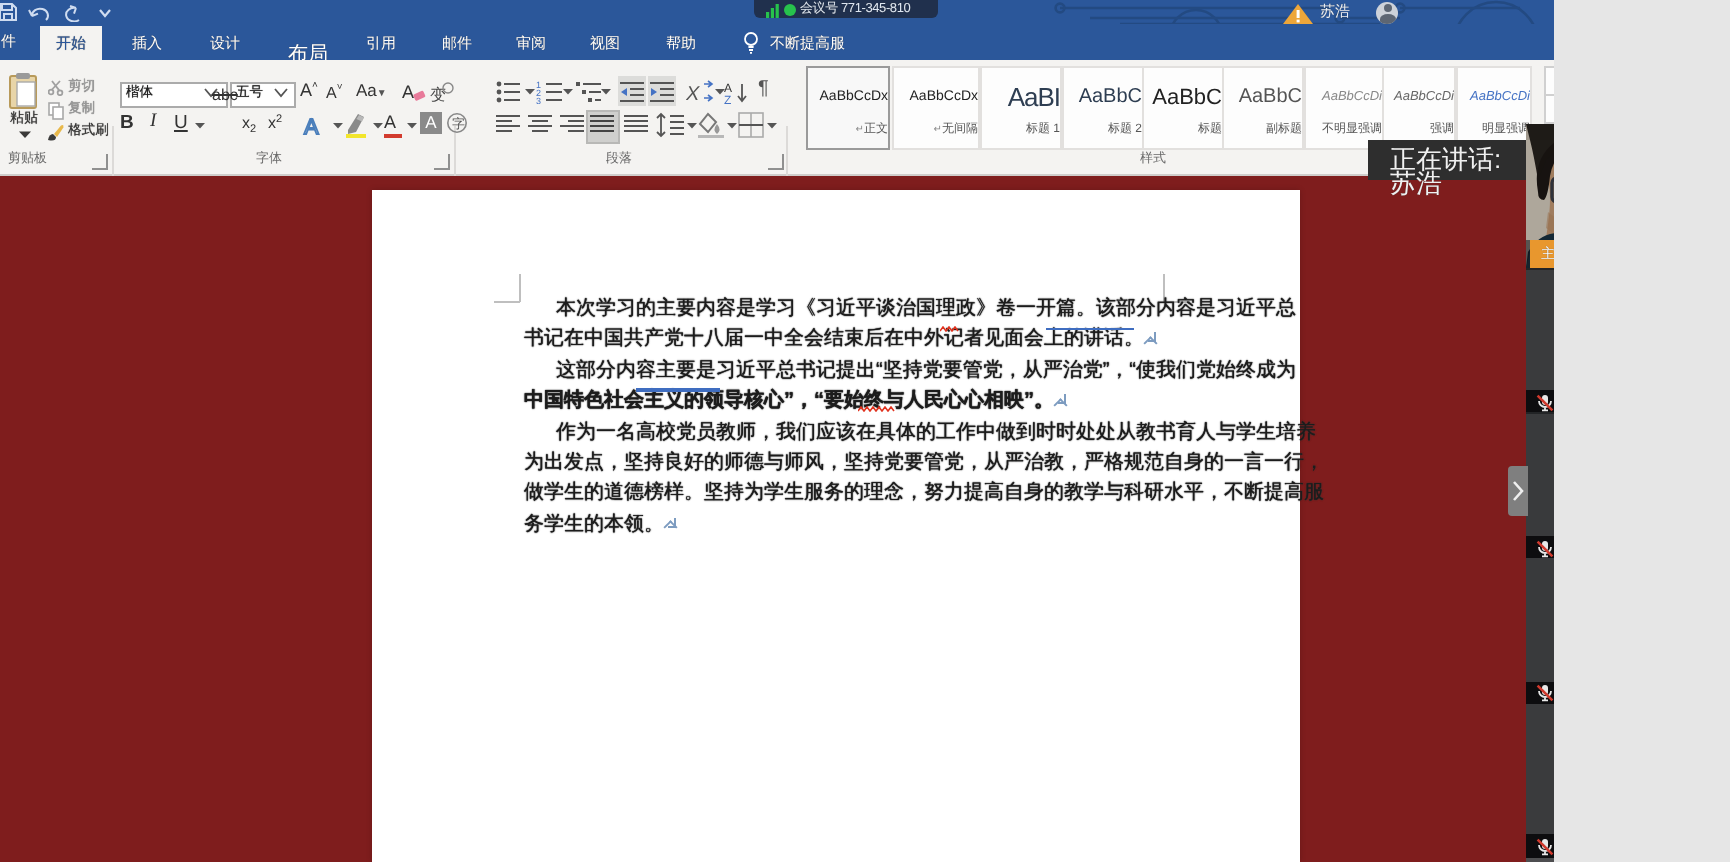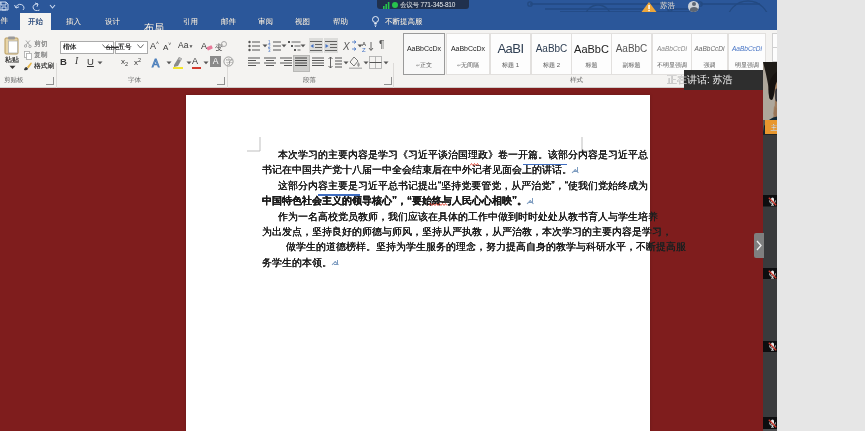--- a/index.html
+++ b/index.html
@@ -2,21 +2,21 @@
 <html><head><meta charset="utf-8">
 <style>
   html,body{margin:0;padding:0;width:865px;height:431px;overflow:hidden;background:#e6e6e6;font-family:"Liberation Sans",sans-serif;}
   .ab{position:absolute;}
   #stage{position:absolute;left:0;top:0;width:777px;height:431px;overflow:hidden;}
   .cn{text-shadow:0 0 0.4px #444;}
   .sep{top:33px;width:1px;height:46px;background:#dcdad8;}
   .lbl{font-size:6.5px;line-height:9px;height:9px;color:#696969;text-shadow:none;}
   .lau{width:7px;height:7px;border-right:1px solid #909090;border-bottom:1px solid #909090;}
   .box{background:#fff;border:1px solid #ababab;}
-  .cell{top:3px;height:40px;background:#fdfdfd;border:1px solid #e2e0de;text-align:center;overflow:hidden;}
+  .cell{top:3px;height:40px;background:#fdfdfd;border:1px solid #e2e0de;text-align:right;overflow:hidden;}
   .cell.sel{border:1px solid #9a9a9a;background:#f8f8f8;}
   .pv{height:26px;line-height:30px;font-family:'Liberation Sans',sans-serif;}
   .pl{font-size:6px;line-height:10px;color:#555;text-shadow:none;}
   .ln{position:absolute;left:0;width:321px;height:10px;line-height:10px;white-space:nowrap;font-size:10px;letter-spacing:0;text-shadow:0 0 0.6px #1a1a1a,0 0 0.6px #444;}
   .ln.j{text-align:justify;text-align-last:justify;}
   .ind{display:inline-block;width:16px;}
   .pm{display:inline-block;position:relative;width:7px;height:7px;vertical-align:-1px;}
   .pm:before{content:"";position:absolute;right:1px;top:0;width:3px;height:4px;border-right:1px solid #7d9cc0;border-bottom:1px solid #7d9cc0;}
   .pm:after{content:"";position:absolute;left:0.5px;top:2.5px;width:3.5px;height:3.5px;border-left:1px solid #7d9cc0;border-top:1px solid #7d9cc0;transform:rotate(45deg);}
 </style></head>
@@ -393,38 +393,38 @@
     <svg class="ab" style="left:395px;top:42px;" width="14" height="16" viewBox="0 0 14 16">
           <path d="M1 0 V14 M1 14 H14" stroke="#bfbfbf" stroke-width="1" fill="none"></path>
         </svg>
 
     <div id="doctext" class="ab" style="left:76px;top:55px;width:321px;color:#1c1c1c;font-family:'Liberation Sans',sans-serif;">
       <div class="ln j" style="top:0px;"><span class="ind"></span>本次学习的主要内容是学习《习近平谈治国理政》卷一开篇。该部分内容是习近平总</div>
       <div class="ln" style="top:15.4px;">书记在中国共产党十八届一中全会结束后在中外记者见面会上的讲话。<span class="pm"></span></div>
       <div class="ln j" style="top:30.8px;"><span class="ind"></span>这部分内容主要是习近平总书记提出“坚持党要管党，从严治党”，“使我们党始终成为</div>
       <div class="ln" style="top:46.2px;font-weight:bold;">中国特色社会主义的领导核心”，“要始终与人民心心相映”。<span class="pm"></span></div>
       <div class="ln j" style="top:61.6px;"><span class="ind"></span>作为一名高校党员教师，我们应该在具体的工作中做到时时处处从教书育人与学生培养</div>
-      <div class="ln j" style="top:77px;">为出发点，坚持良好的师德与师风，坚持从严执教，从严治教，本次学习的主要内容是学习，</div>
-      <div class="ln j" style="top:92.4px;margin-left:24px;">做学生的道德榜样。坚持为学生服务的理念，努力提高自身的教学与科研水平，不断提高服</div>
+      <div class="ln j" style="top:77px;">为出发点，坚持良好的师德与师风，坚持党要管党，从严治教，严格规范自身的一言一行，</div>
+      <div class="ln j" style="top:92.4px;">做学生的道德榜样。坚持为学生服务的理念，努力提高自身的教学与科研水平，不断提高服</div>
       <div class="ln" style="top:107.8px;">务学生的本领。<span class="pm"></span></div>
     </div>
 
     <div class="ab" style="left:337px;top:68.5px;width:44px;height:1.6px;background:#3f6dc0;"></div>
     <div class="ab" style="left:132px;top:99.3px;width:42px;height:1.6px;background:#3f6dc0;"></div>
     <svg class="ab" style="left:284px;top:67.5px;" width="10" height="3" viewBox="0 0 10 3">
           <path d="M0 2.5 L1.5 0.5 L3 2.5 L4.5 0.5 L6 2.5 L7.5 0.5 L9 2.5" stroke="#e0321e" stroke-width="0.8" fill="none"></path>
         </svg>
     <svg class="ab" style="left:243px;top:107.5px;" width="20" height="3" viewBox="0 0 20 3">
           <path d="M0 2.5 L1.5 0.5 L3 2.5 L4.5 0.5 L6 2.5 L7.5 0.5 L9 2.5 L10.5 0.5 L12 2.5 L13.5 0.5 L15 2.5 L16.5 0.5 L18 2.5" stroke="#e0321e" stroke-width="0.8" fill="none"></path>
         </svg>
   </div>
 </div>
 
 <div class="ab" style="left:684px;top:70px;width:79px;height:20px;background:#2e2e2e;z-index:30;"></div>
-<div class="ab cn" style="left:667px;top:74px;width:70px;height:12px;font-size:10px;line-height:12px;color:#f0f0f0;z-index:31;">正在讲话: 苏浩</div>
+<div class="ab cn" style="left:695px;top:74px;width:70px;height:12px;font-size:13px;line-height:12px;color:#f0f0f0;z-index:31;">正在讲话: 苏浩</div>
 
 <div class="ab" id="vpanel" style="left:763px;top:62px;width:102px;height:369px;background:#222426;z-index:20;overflow:hidden;">
 
   <svg class="ab" style="left:0;top:0;" width="102" height="72" viewBox="0 0 102 72">
     <rect width="102" height="72" fill="#c0b8aa"></rect>
     <rect x="0" y="0" width="102" height="8" fill="#afa698"></rect>
     <rect x="66" y="0" width="11" height="72" fill="#5b3d2b"></rect>
     <rect x="77" y="0" width="25" height="72" fill="#a89d8e"></rect>
     <rect x="79" y="2" width="23" height="44" fill="#d8d2c8"></rect>
     <path d="M79 18 h23 M79 33 h23" stroke="#b0a89a" stroke-width="2"></path>

